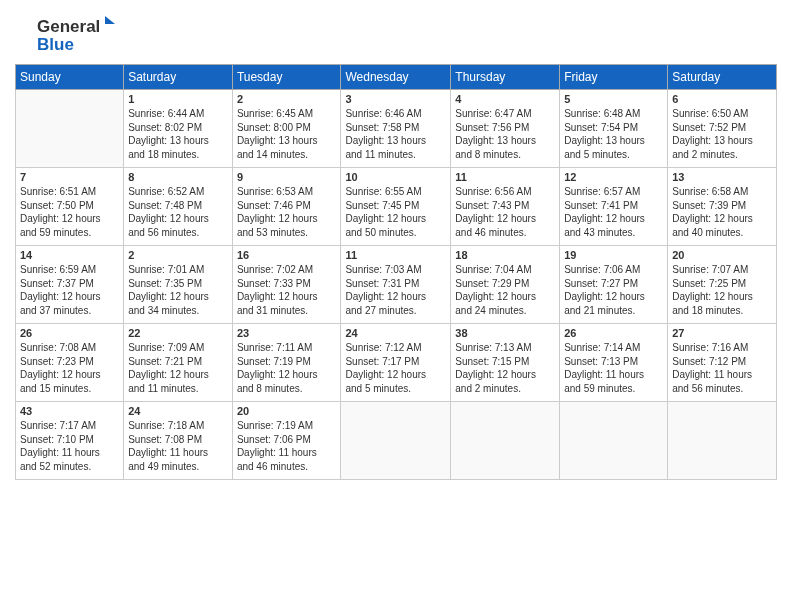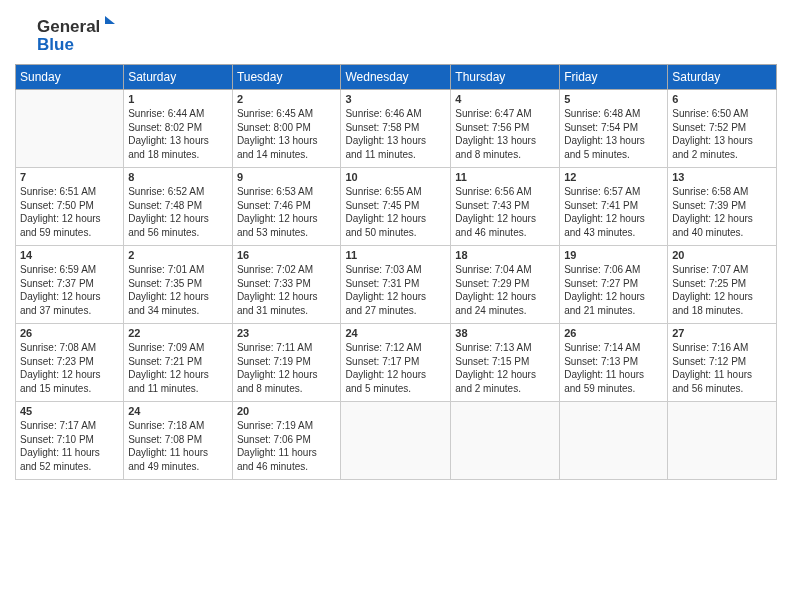--- a/index.html
+++ b/index.html
@@ -223,21 +223,21 @@
             <div class="day-number">26</div>
             <div class="day-info">Sunrise: 7:14 AM<br>Sunset: 7:13 PM<br>Daylight: 11 hours<br>and 59 minutes.</div>
           </td>
           <td>
             <div class="day-number">27</div>
             <div class="day-info">Sunrise: 7:16 AM<br>Sunset: 7:12 PM<br>Daylight: 11 hours<br>and 56 minutes.</div>
           </td>
         </tr>
         <tr>
           <td>
-            <div class="day-number">45</div>
+            <div class="day-number">43</div>
             <div class="day-info">Sunrise: 7:17 AM<br>Sunset: 7:10 PM<br>Daylight: 11 hours<br>and 52 minutes.</div>
           </td>
           <td>
             <div class="day-number">24</div>
             <div class="day-info">Sunrise: 7:18 AM<br>Sunset: 7:08 PM<br>Daylight: 11 hours<br>and 49 minutes.</div>
           </td>
           <td>
             <div class="day-number">20</div>
             <div class="day-info">Sunrise: 7:19 AM<br>Sunset: 7:06 PM<br>Daylight: 11 hours<br>and 46 minutes.</div>
           </td>

